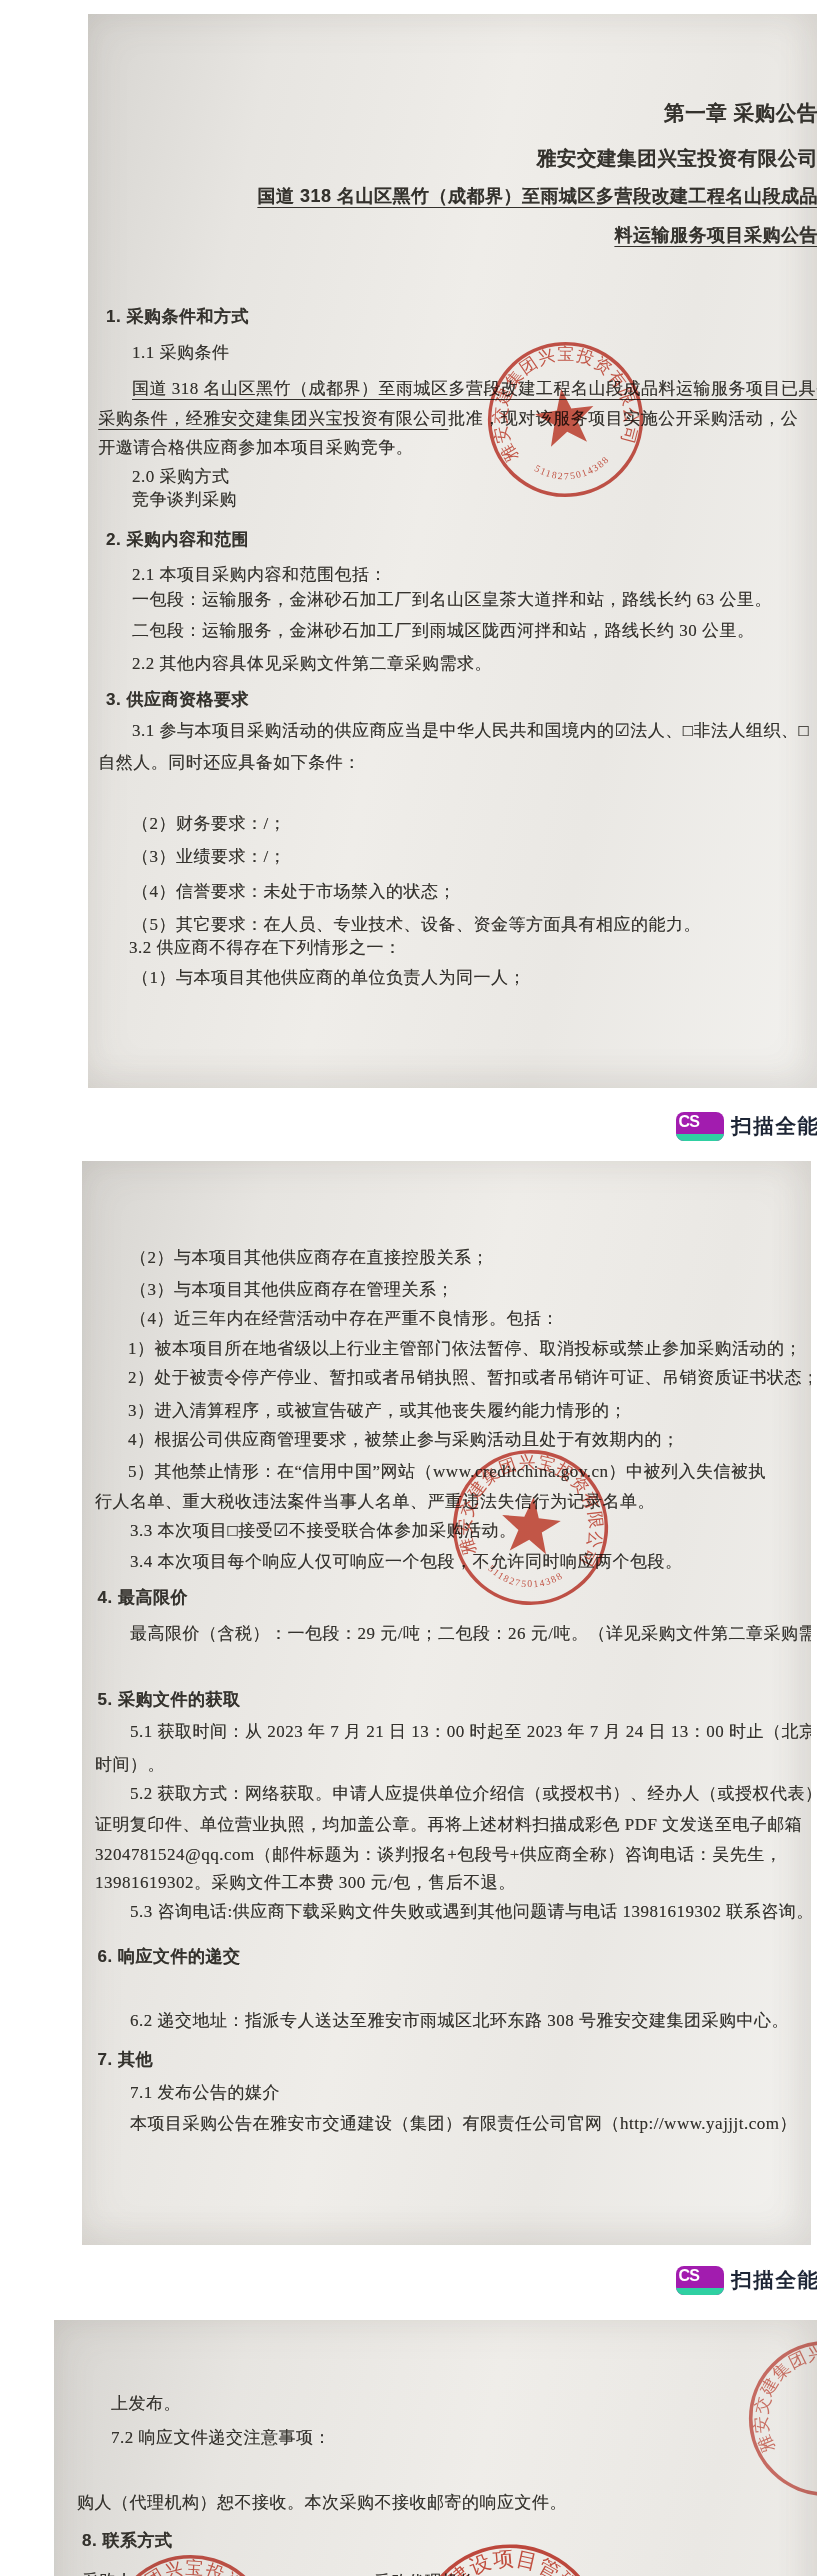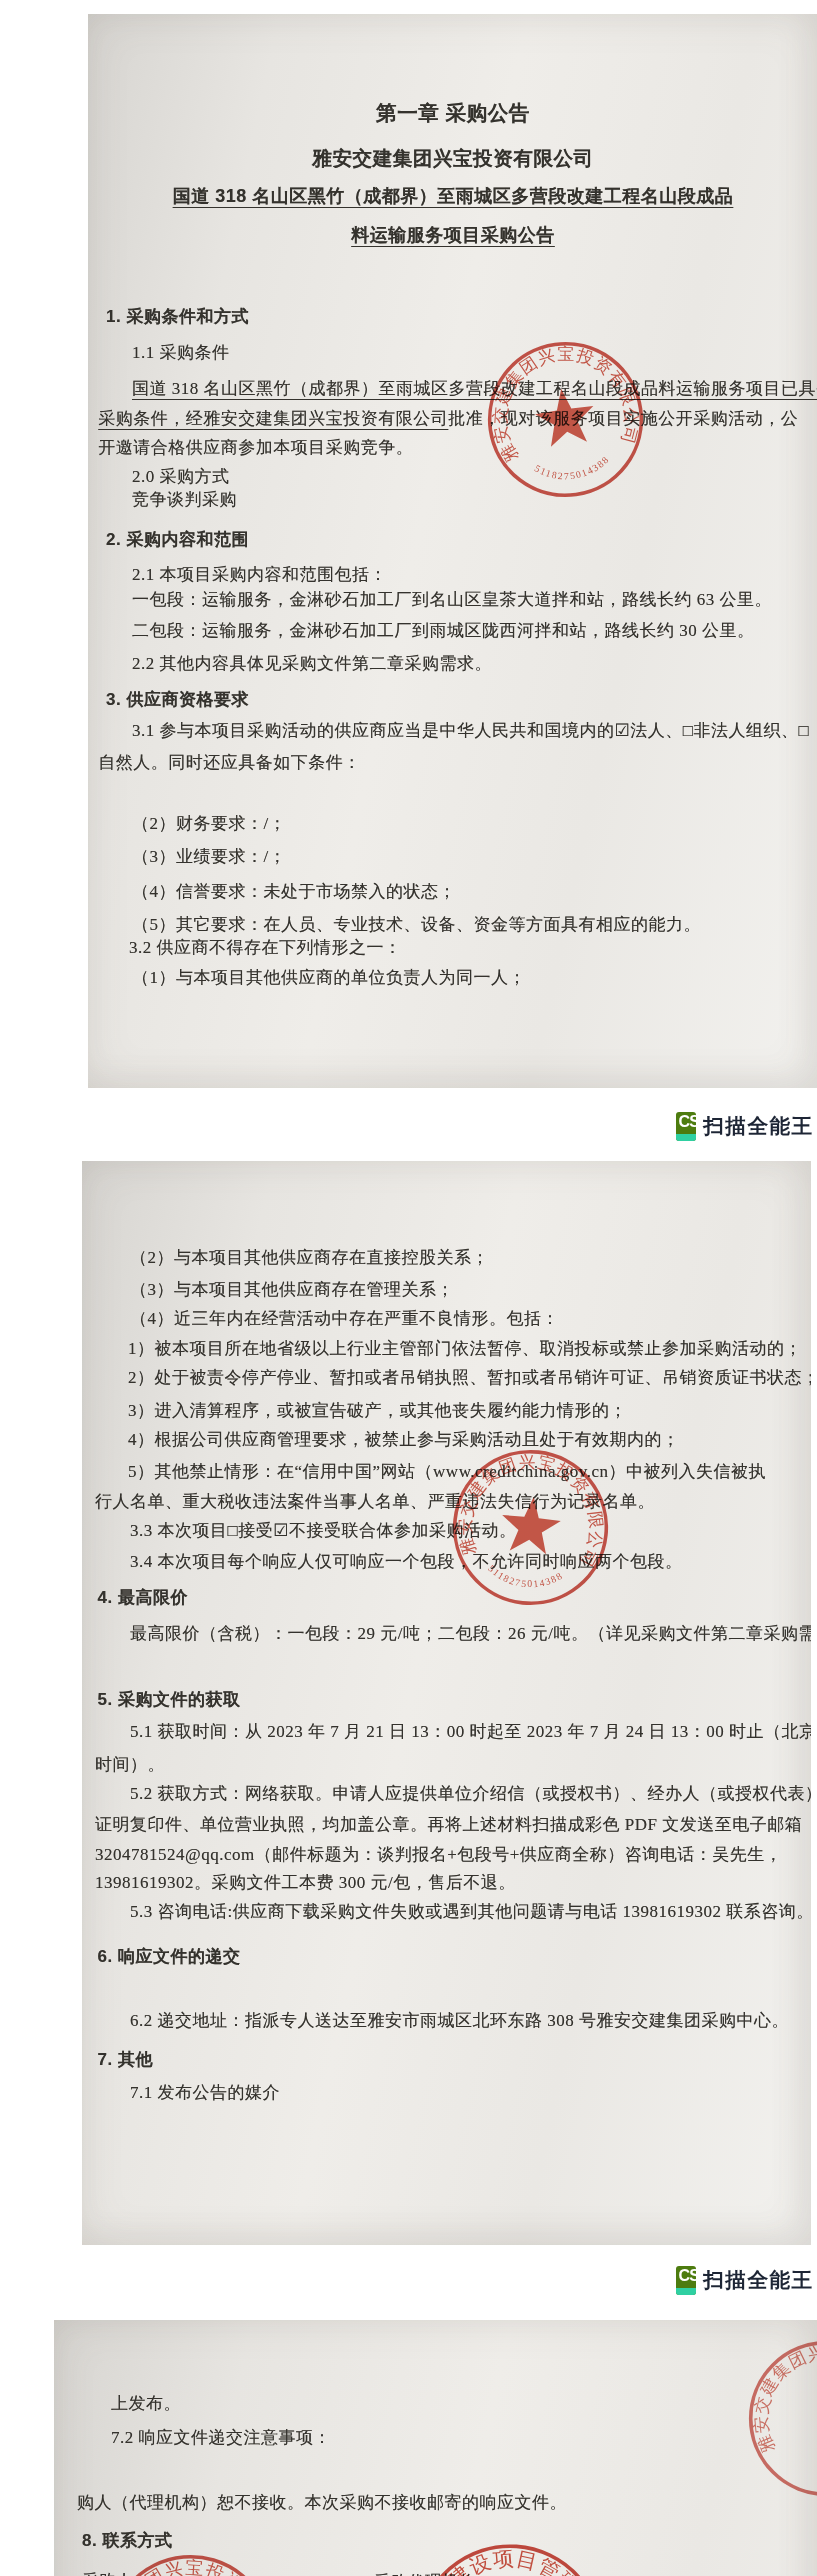--- a/index.html
+++ b/index.html
@@ -5,32 +5,32 @@
   html,body{margin:0;padding:0}
   body{width:818px;height:3470px;position:relative;background:#ffffff;
        font-family:"Liberation Serif","DejaVu Serif",serif;color:#34322d}
   .canvas{position:absolute;inset:0;overflow:hidden}
   .page{position:absolute;overflow:hidden;
         background:linear-gradient(102deg,#d7d5d1 0%,#e7e5e1 20%,#efede9 46%,#eae8e4 70%,#f2f1ee 100%);
         box-shadow:inset 0 0 46px rgba(100,92,80,.10),inset -11.3px -7.2px 31px rgba(100,92,80,.09)}
   .ln{position:absolute;white-space:nowrap;font-size:17px;letter-spacing:0.5px;
       text-shadow:0 0 0.5px rgba(52,50,45,.5)}
   .hd{font-family:"Liberation Sans","DejaVu Sans",sans-serif;font-weight:700}
-  .cn{left:0;right:0;text-align:center}
+  .cn{left:0;right:0;text-align:right}
   .t0{font-size:20.6px}.t1{font-size:19.6px}.t2{font-size:18px}.ct{font-size:16.5px}
   .u{text-decoration:underline;text-underline-offset:4.6px;text-decoration-thickness:1px}
   
   .stamp{position:absolute;mix-blend-mode:multiply}
   .sc{fill:none;stroke:#c5392d;stroke-width:7}
   .sf{fill:#c9402f}
   .st{fill:#c9402f;letter-spacing:2px}
   .sn{fill:#c9402f;letter-spacing:3px}
   
   .wm{position:absolute;left:676px;width:138px;height:30px;display:flex;align-items:center;gap:7.2px}
-  .cs-logo{width:20px;height:29px;border-radius:3px;background:#4d7c0f;position:relative;overflow:hidden;flex:0 0 auto}
+  .cs-logo{width:48px;height:29px;border-radius:8px;background:#a21caf;position:relative;overflow:hidden;flex:0 0 auto}
   .cs-strip{position:absolute;left:0;right:0;bottom:0;height:6.7px;background:#2fd0a2}
   .cs-chars{position:absolute;top:1.5px;left:2.6px;color:#fff;font-family:"Liberation Sans","DejaVu Sans",sans-serif;
             font-weight:800;font-size:16px;letter-spacing:-1px}
   .wm-label{font-family:"Liberation Sans","DejaVu Sans",sans-serif;font-weight:700;font-size:20.6px;
             color:#1d2535;letter-spacing:1.5px;white-space:nowrap}
 </style>
 </head>
 <body>
 
 <div class="canvas">
@@ -100,20 +100,21 @@
     <div class="ln" style="top:652px;left:13px">证明复印件、单位营业执照，均加盖公章。再将上述材料扫描成彩色 PDF 文发送至电子邮箱</div>
     <div class="ln" style="top:682px;left:13px">3204781524@qq.com（邮件标题为：谈判报名+包段号+供应商全称）咨询电话：吴先生，</div>
     <div class="ln" style="top:710px;left:13px">13981619302。采购文件工本费 300 元/包，售后不退。</div>
     <div class="ln" style="top:739px;left:48px">5.3 咨询电话:供应商下载采购文件失败或遇到其他问题请与电话 13981619302 联系咨询。</div>
 
     <div class="ln hd" style="top:784px;left:15.5px">6. 响应文件的递交</div>
     <div class="ln" style="top:848px;left:48px">6.2 递交地址：指派专人送达至雅安市雨城区北环东路 308 号雅安交建集团采购中心。</div>
 
     <div class="ln hd" style="top:887px;left:15.5px">7. 其他</div>
     <div class="ln" style="top:920px;left:48px">7.1 发布公告的媒介</div>
+    <div class="ln" style="top:951px;left:48px">本项目采购公告在雅安市交通建设（集团）有限责任公司官网（http://www.yajjjt.com）</div>
 
     <svg class="stamp" style="left:366px;top:284px;opacity:.85;transform:rotate(6deg)" width="165" height="165" viewBox="-160 -160 320 320">
       <defs>
         <path id="arcT2" d="M -82,82 A 116,116 0 1 1 82,82" fill="none"></path>
         <path id="arcB2" d="M -72,91 A 116,116 0 0 0 72,91" fill="none"></path>
       </defs>
       <circle class="sc" r="147"></circle>
       <polygon class="sf" points="0,-60 14.1,-19.4 57.1,-18.5 22.8,7.4 35.3,48.5 0,24 -35.3,48.5 -22.8,7.4 -57.1,-18.5 -14.1,-19.4"></polygon>
       <text class="st" font-size="33"><textPath href="#arcT2" startOffset="50%" text-anchor="middle">雅安交建集团兴宝投资有限公司</textPath></text>
       <text class="sn" font-size="19"><textPath href="#arcB2" startOffset="50%" text-anchor="middle">5118275014388</textPath></text>

